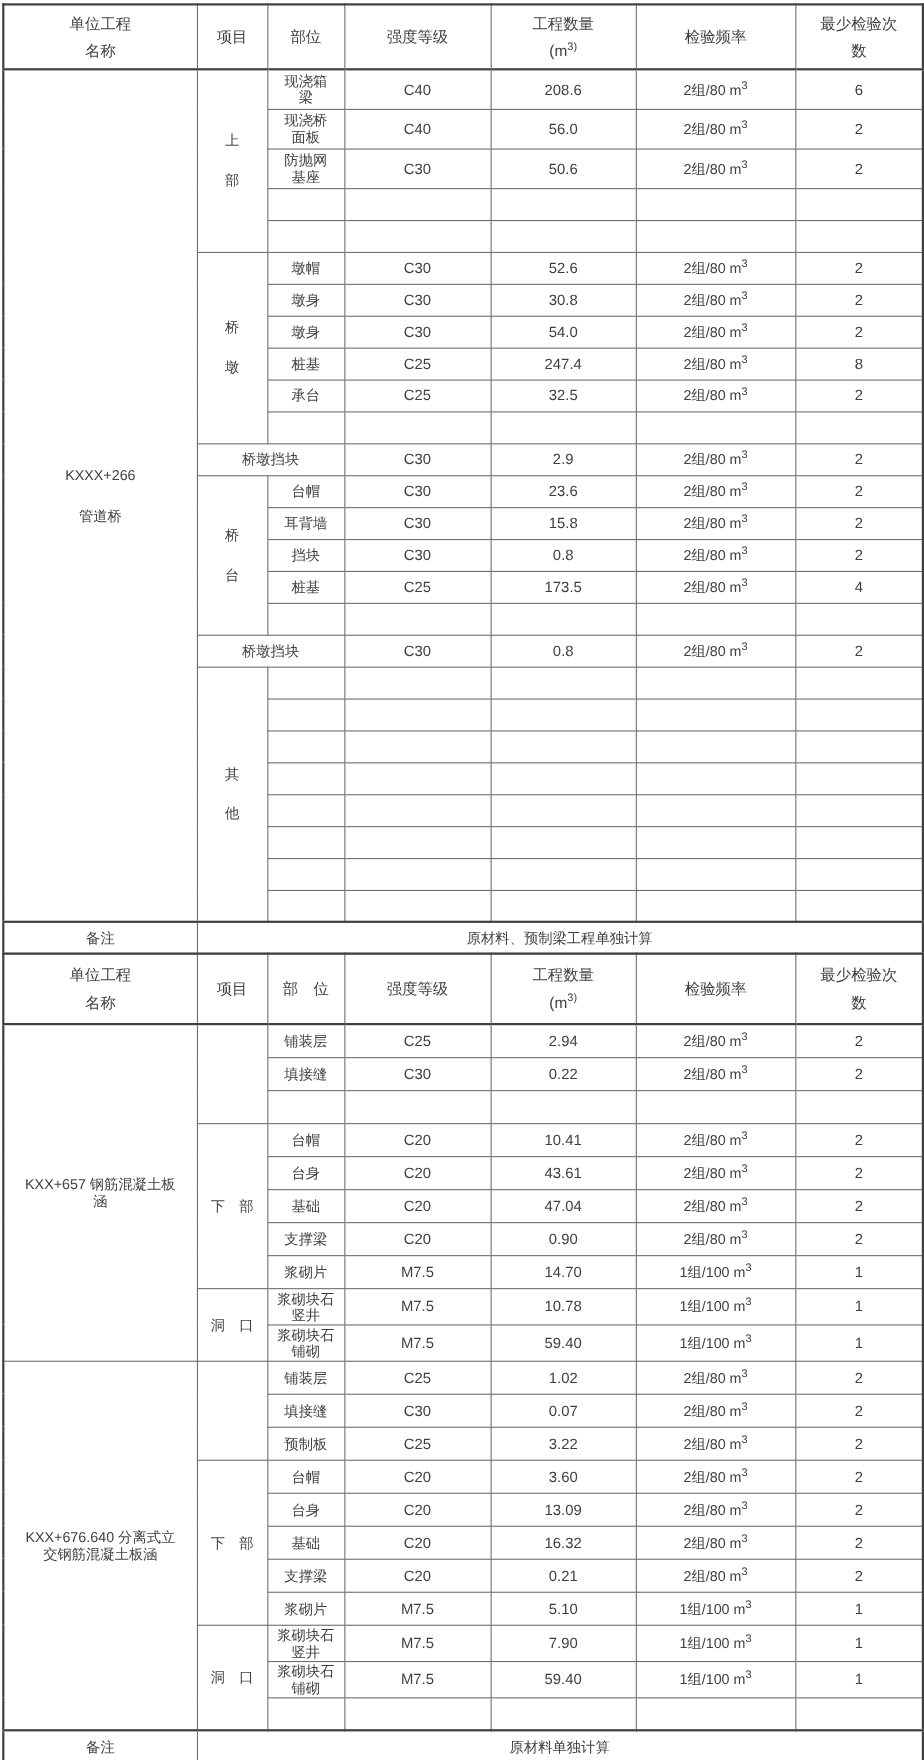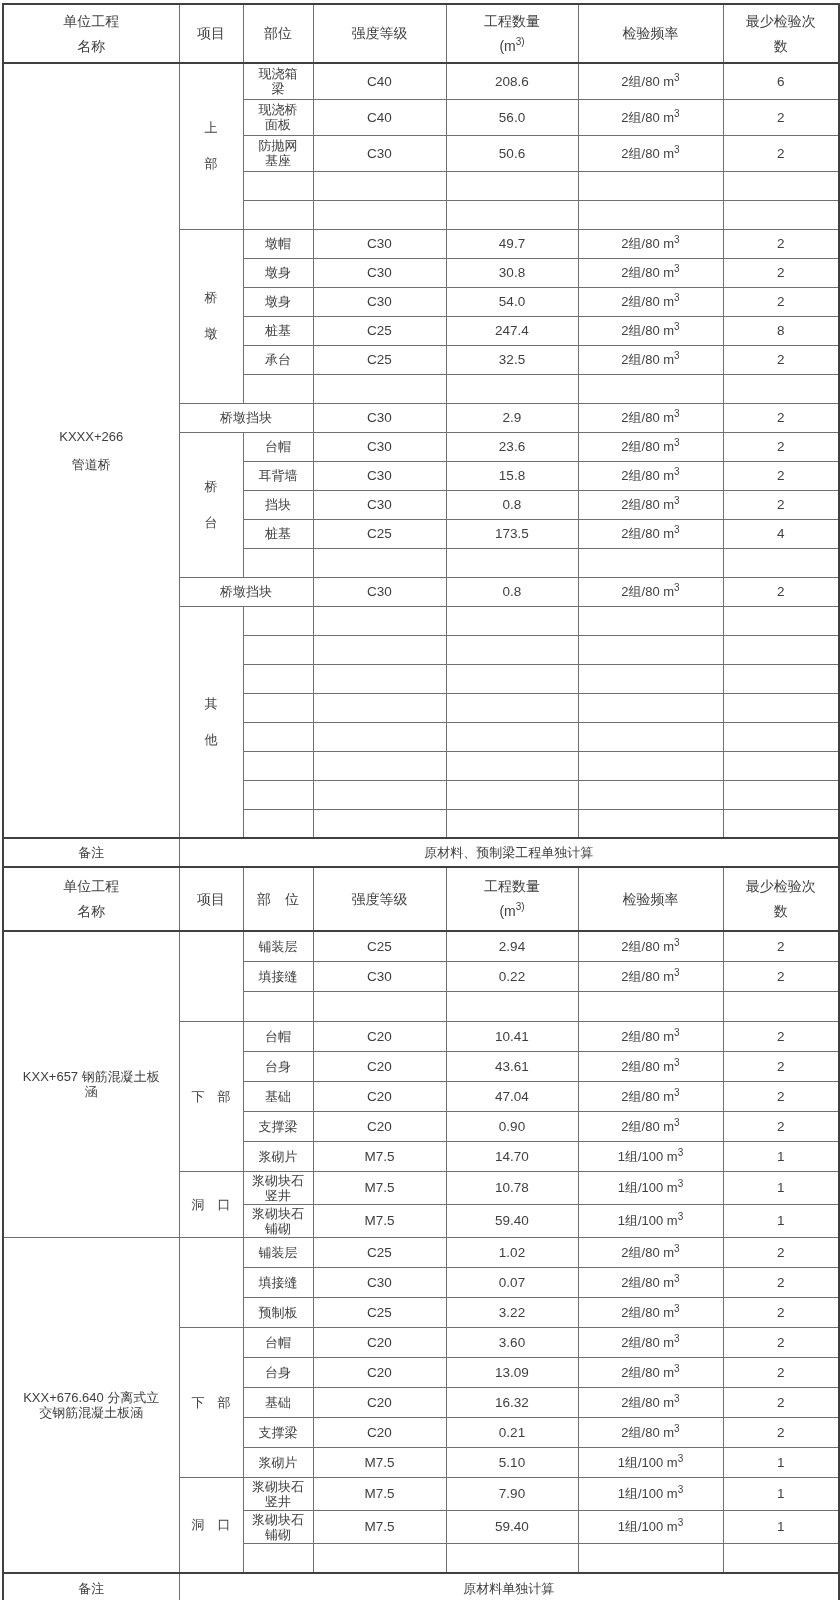--- a/index.html
+++ b/index.html
@@ -34,21 +34,21 @@
   .t2 thead tr{height:64px;}
   .t1 tbody tr{height:29px;}
   .t1 tbody tr.tall{height:36px;}
   .t2 tbody tr{height:30px;}
   .t2 tbody tr.tall{height:33px;}
   .prewrap{white-space:pre-line;}
   .unit-cell{
     border-bottom:2px solid var(--thick);
     white-space:pre-line;line-height:20px;font-size:13px;
   }
-  .unit-cell.spread{line-height:28px;}
+  .unit-cell.spread{line-height:38px;}
   .item-cell.vert{white-space:pre-line;line-height:36px;}
   .item-cell.hpad,.merged-item{white-space:pre;}
   .ge{border-bottom:2px solid var(--thick);}
   tr.remark td{border-top:2px solid var(--thick);}
   .t1 tr.remark td{height:25px;}
   .t2 tr.remark td{height:26px;}
   .grid sup{font-size:10px;line-height:0;}
   td.grade,td.qty,td.count{font-size:13.5px;}
 </style>
 </head>
@@ -111,21 +111,21 @@
           <td class="part ge"></td>
           <td class="grade ge"></td>
           <td class="qty ge"></td>
           <td class="freq ge"></td>
           <td class="count ge"></td>
         </tr>
         <tr>
           <td class="item-cell ge vert" rowspan="6">桥<br>墩</td>
           <td class="part">墩帽</td>
           <td class="grade">C30</td>
-          <td class="qty">49.7</td>
+          <td class="qty">52.6</td>
           <td class="freq">2组/80 m<sup>3</sup></td>
           <td class="count">2</td>
         </tr>
         <tr>
           <td class="part">墩身</td>
           <td class="grade">C30</td>
           <td class="qty">30.8</td>
           <td class="freq">2组/80 m<sup>3</sup></td>
           <td class="count">2</td>
         </tr>

